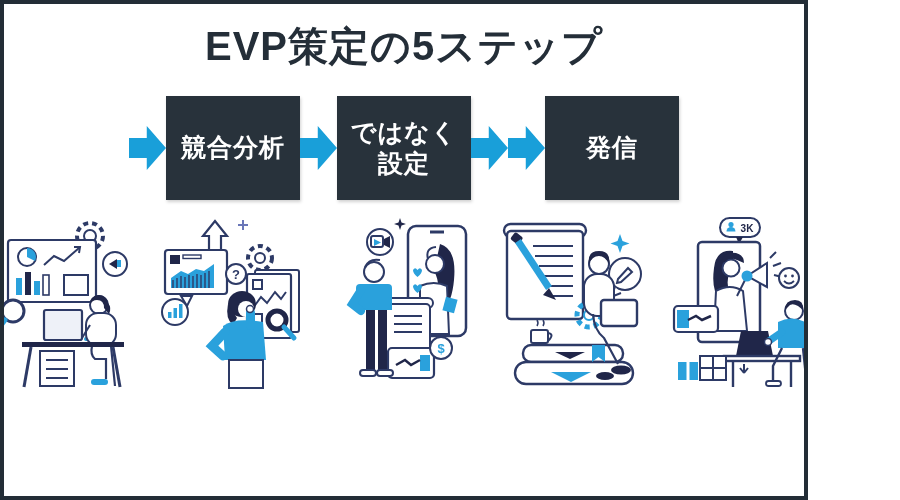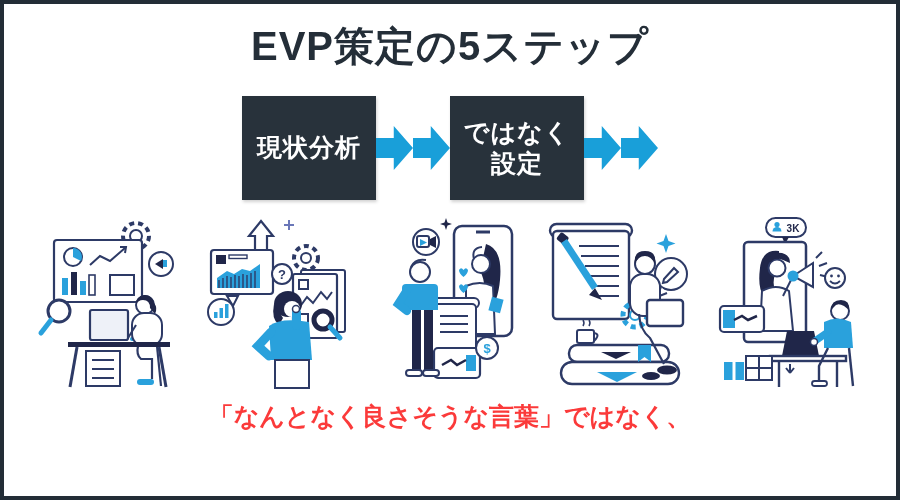--- a/index.html
+++ b/index.html
@@ -1,18 +1,18 @@
 <!DOCTYPE html>
 <html style="--background: #ffffff; --border-dark: #232d36; --title-dark: #242e38; --box-dark: #28323b; --arrow-blue: #199fd9; --footer-red: #fb3a3a; --illus-navy: #2d3a66; --illus-blue: #2aa1dc; --illus-dark-navy: #202649;"><head>
 <meta charset="utf-8">
 <style>
   html,body{margin:0;padding:0;background:#fff;}
   .canvas{
     position:relative;
-    width:900px;height:500px;
+    width:808px;height:500px;
     box-sizing:border-box;
     background:var(--background,#fff);
     border:4px solid var(--border-dark,#232d36);
     font-family:"Liberation Sans","DejaVu Sans",sans-serif;
     overflow:hidden;
   }
   .title{
     margin-top:18px;
     text-align:center;
     font-size:40px;
@@ -67,31 +67,34 @@
   }
 </style>
 </head>
 <body>
 
 <div class="canvas">
 
   <div class="title">EVP策定の5ステップ</div>
 
   <div class="steps-row">
+    <div class="flow-arrow"></div>
     <div class="step-box">
-      <span>現状分析</span>
-    </div>
-    <div class="flow-arrow"></div>
+      <span>競合分析</span>
+    </div>
     <div class="flow-arrow"></div>
     <div class="step-box">
       <span>ではなく
 設定</span>
     </div>
     <div class="flow-arrow"></div>
     <div class="flow-arrow"></div>
+    <div class="step-box">
+      <span>発信</span>
+    </div>
   </div>
 
   <div class="illus-row">
 
     <div class="illus-cell">
       <svg class="illus" viewBox="0 0 152 178">
 
         <circle cx="104" cy="22" r="13" fill="none" stroke="#2d3a66" stroke-width="4" stroke-dasharray="5 4"></circle>
         <circle cx="104" cy="22" r="6" fill="#fff" stroke="#2d3a66" stroke-width="2"></circle>
 
@@ -331,16 +334,15 @@
         <rect x="8" y="148" width="20" height="18" fill="#2aa1dc"></rect>
         <line x1="18" y1="148" x2="18" y2="166" stroke="#fff" stroke-width="3"></line>
         <rect x="30" y="142" width="26" height="24" fill="#fff" stroke="#2d3a66" stroke-width="2"></rect>
         <line x1="43" y1="142" x2="43" y2="166" stroke="#2d3a66" stroke-width="2"></line>
         <line x1="30" y1="154" x2="56" y2="154" stroke="#2d3a66" stroke-width="2"></line>
       </svg>
     </div>
   </div>
 
   <div class="footer">
-    <div>「なんとなく良さそうな言葉」ではなく、</div>
   </div>
 
 </div>
 
 </body></html>

